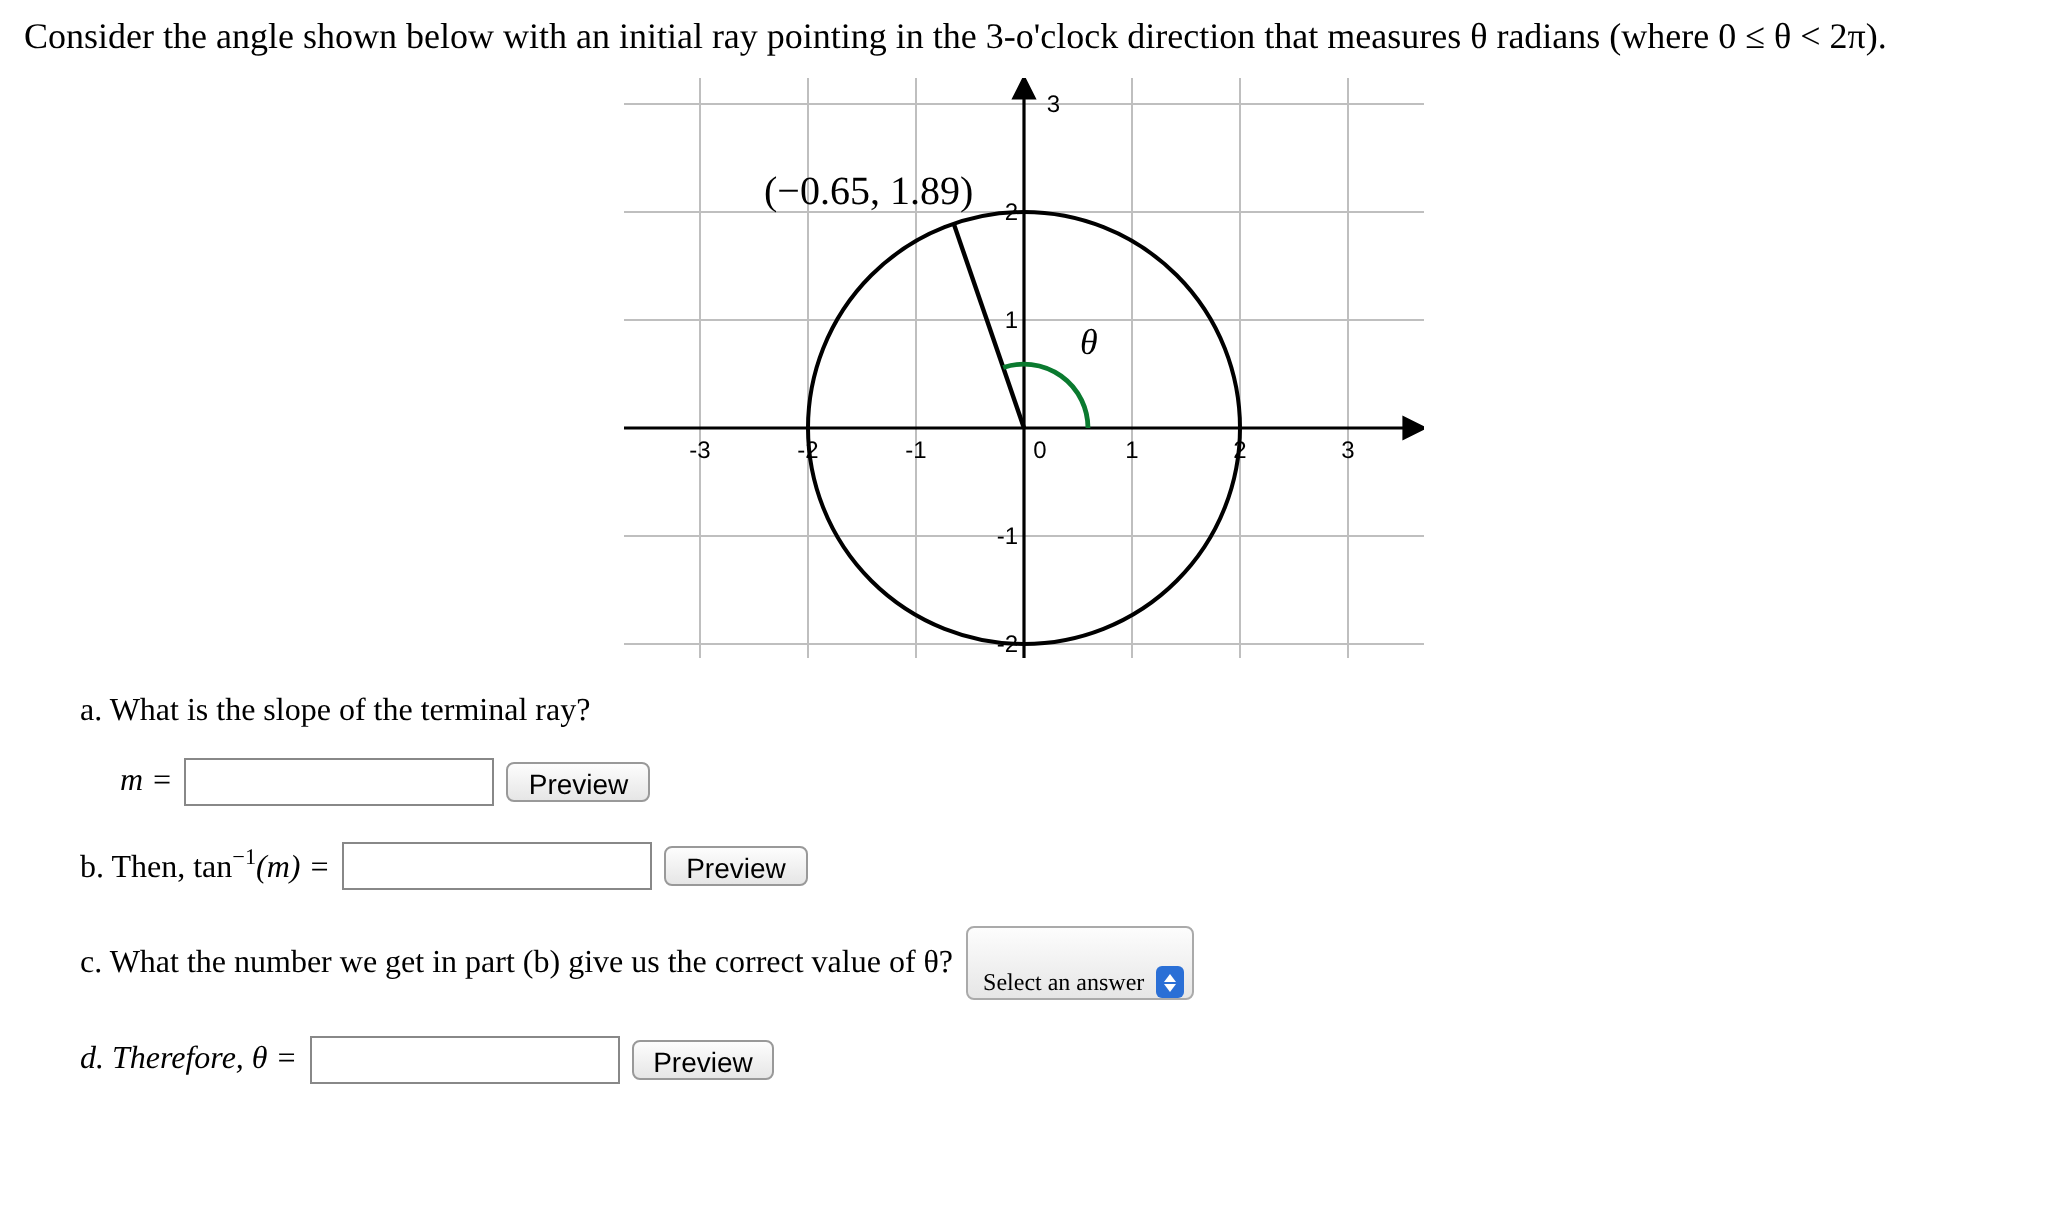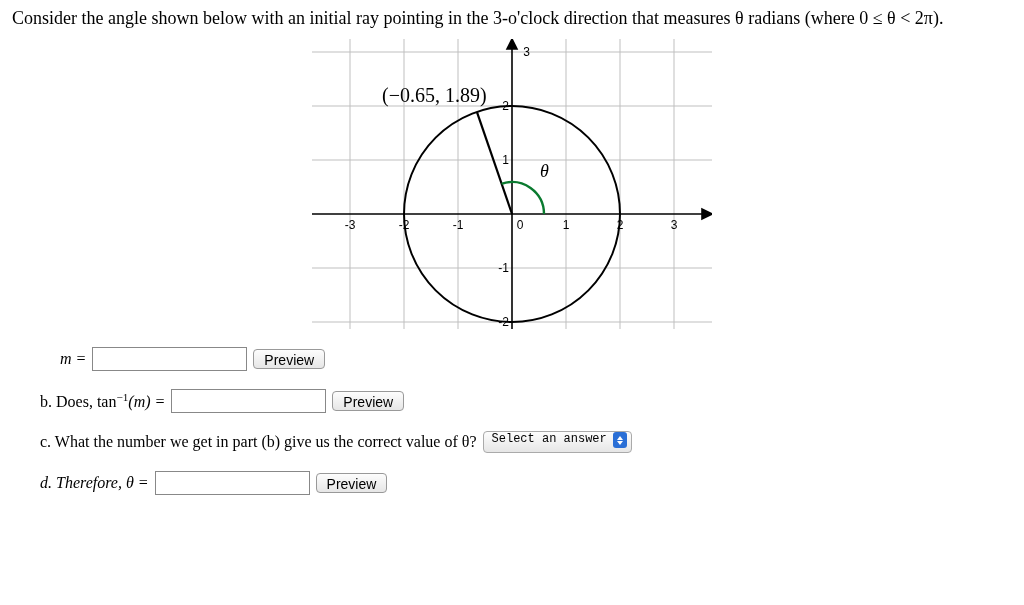--- a/index.html
+++ b/index.html
@@ -55,28 +55,28 @@
       height: 20px;
       padding: 2px 10px;
       border: 1px solid #999;
       border-radius: 4px;
       background: linear-gradient(#fdfdfd,#e6e6e6);
       font-size: 14px;
       cursor: pointer;
     }
     .select-wrap {
       display: inline-flex;
-      align-items: flex-start;
+      align-items: flex-end;
       border: 1px solid #aaa;
       border-radius: 4px;
       background: linear-gradient(#fdfdfd,#e6e6e6);
-      height: 22px;
+      height: 37px;
       padding: 0 4px 0 8px;
       font-size: 12px;
-      font-family: Liberation Mono, monospace;
+      font-family: Liberation Serif, serif;
       cursor: pointer;
     }
     .select-arrows {
       width: 14px;
       height: 16px;
       margin-left: 6px;
       border-radius: 3px;
       background: #2a6fd6;
       display: flex;
       flex-direction: column;
@@ -153,30 +153,31 @@
 
     <text x="228" y="138" font-family="Georgia" font-style="italic" font-size="18" fill="#000">θ</text>
 
     <text x="70" y="63" font-family="Georgia" font-size="20" fill="#000">(−0.65, 1.89)</text>
   </svg>
 </div>
 
 <div class="parts">
 
   <div class="part-row" style="display:block;">
+    <div class="part-label" style="margin-bottom:14px;">a. What is the slope of the terminal ray?</div>
     <div style="display:flex;align-items:center;gap:6px;" class="sub-label">
       <span class="math">m =</span>
       <input class="text-input input-a" type="text" style="">
       <button class="preview">Preview</button>
     </div>
   </div>
 
   <div class="part-row">
     <span>
-      <span>b. Does, tan</span><span class="sup">−1</span><span class="math">(m) =</span>
+      <span>b. Then, tan</span><span class="sup">−1</span><span class="math">(m) =</span>
     </span>
     <input class="text-input input-b" type="text" style="">
     <button class="preview">Preview</button>
   </div>
 
   <div class="part-row">
     <span>c. What the number we get in part (b) give us the correct value of θ?</span>
     <div class="select-wrap">
       <span>Select an answer</span>
       <span class="select-arrows"></span>

